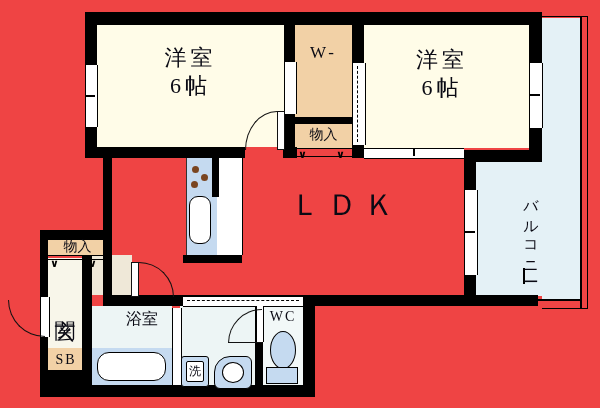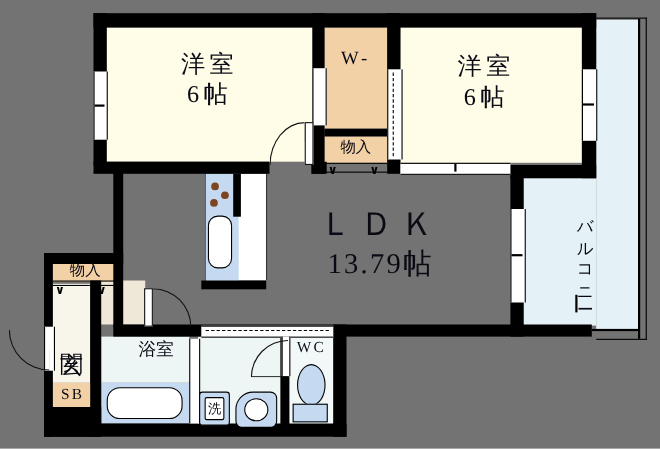--- a/index.html
+++ b/index.html
@@ -1,16 +1,16 @@
 <!DOCTYPE html>
 <html><head>
 <meta charset="utf-8">
 <style>
   html,body{margin:0;padding:0;background:#fff;}
-  #plan{position:relative;width:600px;height:408px;background:#737373;overflow:hidden;
+  #plan{position:relative;width:600px;height:408px;background:#ef4444;overflow:hidden;
         font-family:"Liberation Serif","DejaVu Serif",serif;}
   .w{position:absolute;background:#000;}
   .fl{position:absolute;}
   .win{position:absolute;background:#fff;}
   .winV{border-left:1.4px solid #000;border-right:1.4px solid #000;}
   .winH{border-top:1.4px solid #000;border-bottom:1.4px solid #000;}
   .tl{position:absolute;background:#000;}
   .leaf{position:absolute;background:#fff;border:1px solid #111;box-sizing:border-box;}
   .arc{position:absolute;box-sizing:border-box;}
   .lbl{position:absolute;color:#0a0a14;text-align:center;line-height:1.25;white-space:nowrap;}
@@ -120,21 +120,20 @@
   <div class="lbl" style="left:364px;top:46px;width:156px;font-size:22px;letter-spacing:4px;">
     <span style="display:block">洋室</span>
     <span style="display:block">6帖</span>
   </div>
   <div class="lbl" style="left:295px;top:42px;width:57px;font-size:17px;letter-spacing:3px;">
     <span style="display:block">W-</span>
   </div>
   <div class="lbl" style="left:295px;top:126px;width:57px;font-size:14px;">物入</div>
   <div class="lbl" style="left:240px;top:186px;width:212px;">
     <span style="display:block;font-size:30px;letter-spacing:7px;">ＬＤＫ</span>
-    <span style="display:block;font-size:26px;letter-spacing:2px;">13.79帖</span>
   </div>
   <div class="lbl vert" style="left:518px;top:162px;width:22px;height:142px;font-size:15px;letter-spacing:4px;">バルコニー</div>
   <div class="lbl vert" style="left:52px;top:268px;width:26px;height:74px;font-size:21px;letter-spacing:2px;">玄関</div>
   <div class="lbl" style="left:48px;top:351px;width:36px;font-size:14px;letter-spacing:2px;">SB</div>
   <div class="lbl" style="left:48px;top:238px;width:59px;font-size:14px;">物入</div>
   <div class="lbl" style="left:92px;top:309px;width:100px;font-size:16px;">浴室</div>
   <div class="lbl" style="left:186px;top:364px;width:18px;font-size:12px;">洗</div>
   <div class="lbl" style="left:263px;top:308px;width:40px;font-size:14px;letter-spacing:2px;">WC</div>
 
 </div>

